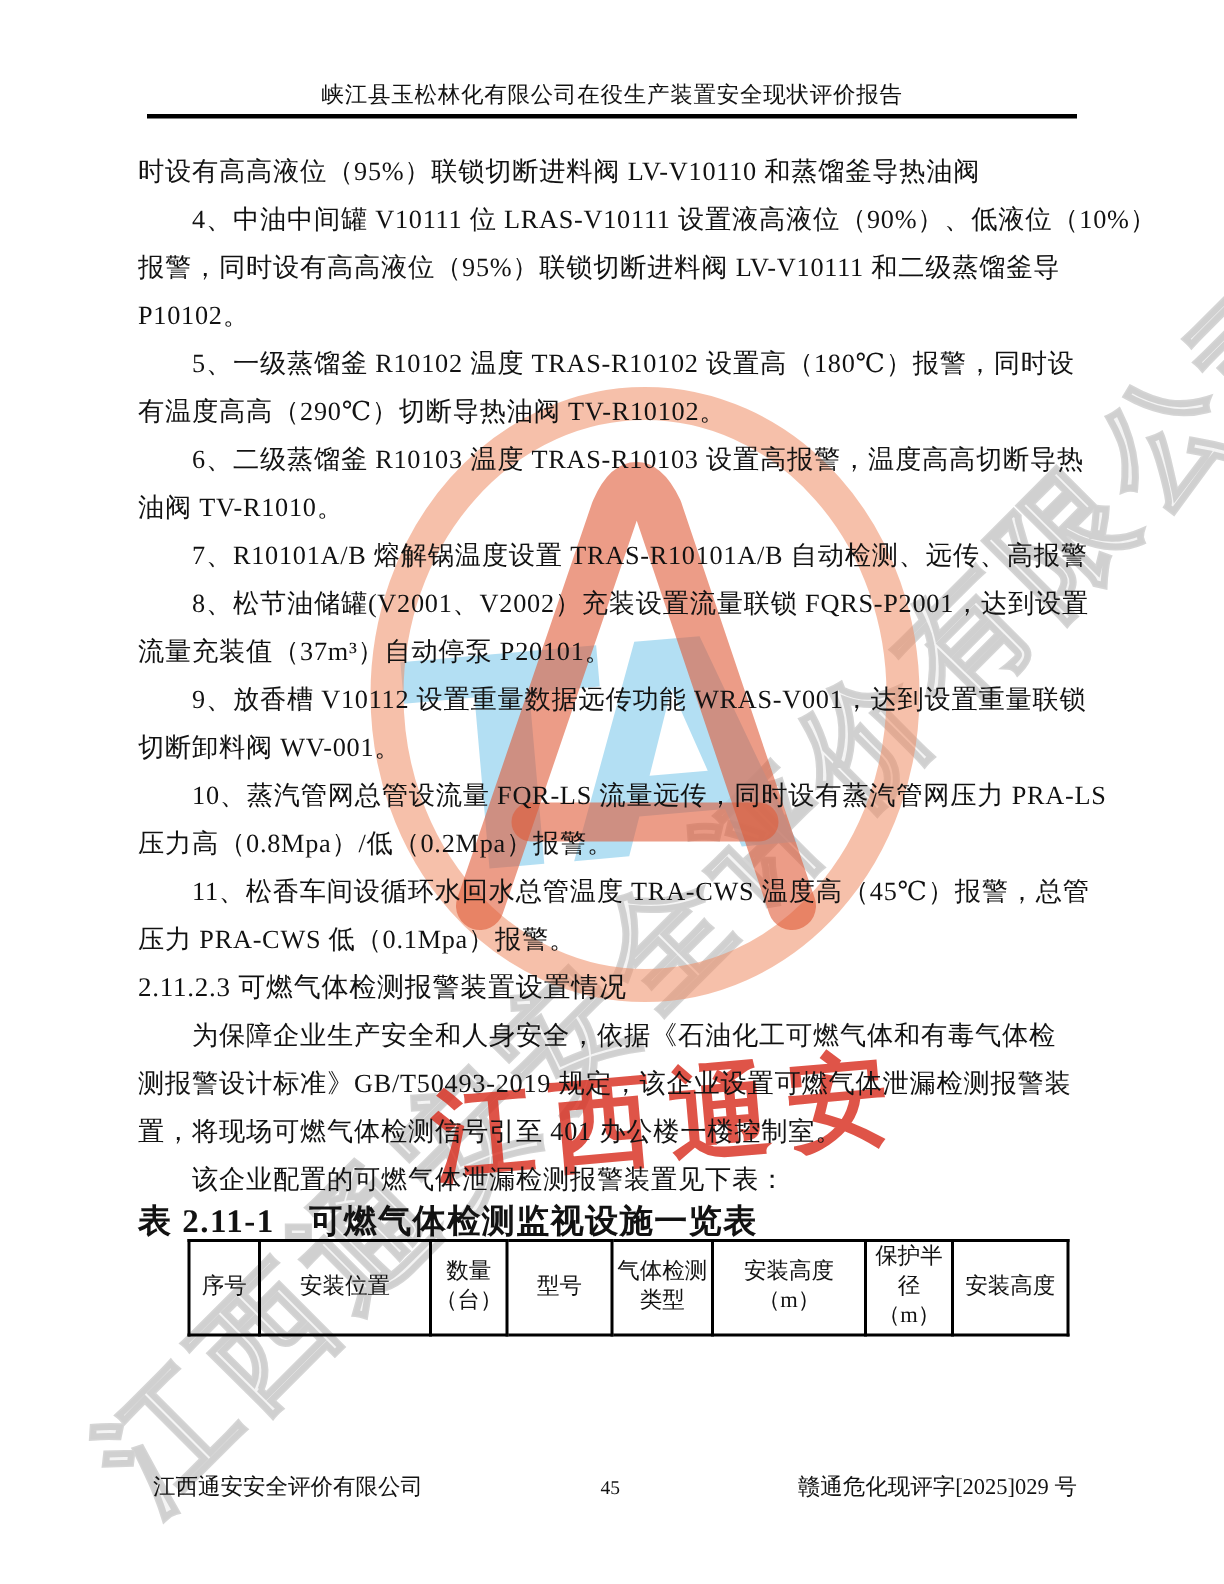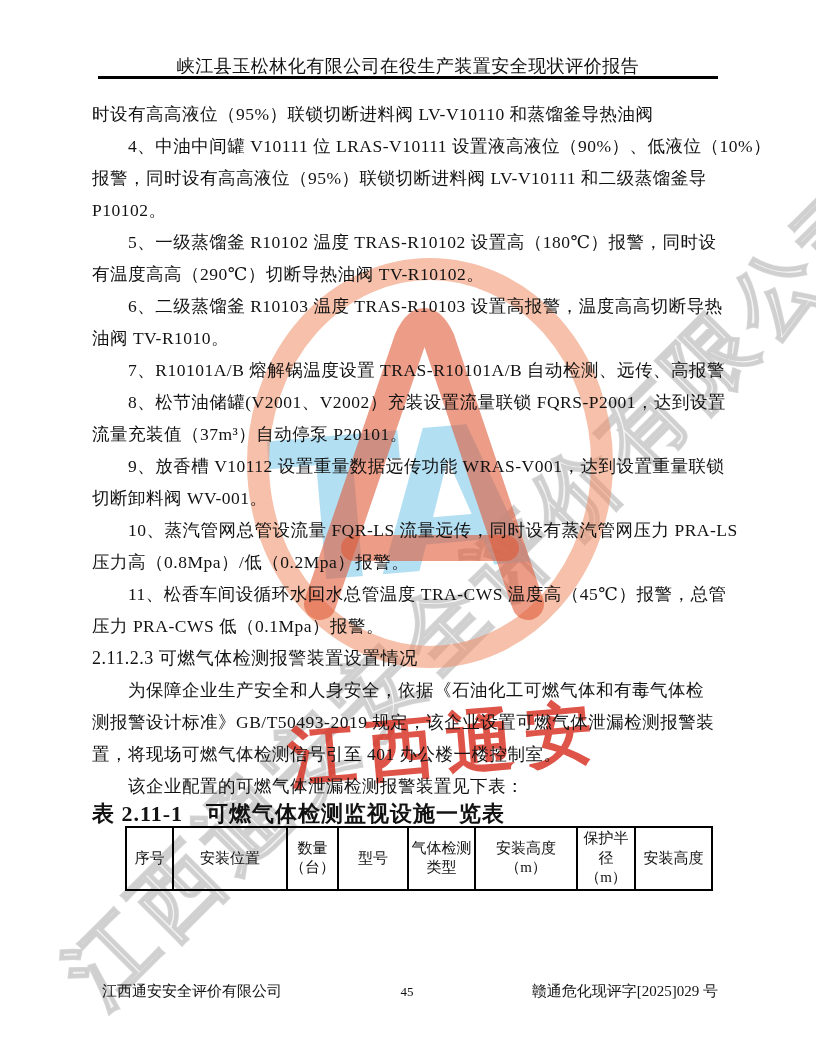--- a/index.html
+++ b/index.html
@@ -4,21 +4,21 @@
 <style>
   html,body{margin:0;padding:0;background:#888;}
   .page{
     position:relative;width:816px;height:1056px;margin:0 auto;
     background:#ffffff;overflow:hidden;
     font-family:"Liberation Serif","DejaVu Serif",serif;color:#121212;
   }
   
   .header-title{
     position:absolute;top:54px;left:0;width:816px;text-align:center;
-    font-size:18px;letter-spacing:.5px;white-space:nowrap;
+    font-size:15px;letter-spacing:.5px;white-space:nowrap;
   }
   .header-rule{position:absolute;top:76px;left:98px;width:620px;height:2.5px;background:#000;}
   
   .wm{position:absolute;pointer-events:none;z-index:0;}
   .wm-gray{
     left:-80px;top:556px;width:1100px;height:88px;line-height:88px;
     transform:rotate(-45deg);font-size:86px;letter-spacing:8px;white-space:nowrap;
     color:rgba(205,205,205,0.22);-webkit-text-stroke:2px rgba(178,178,178,0.55);
     font-weight:bold;
   }

